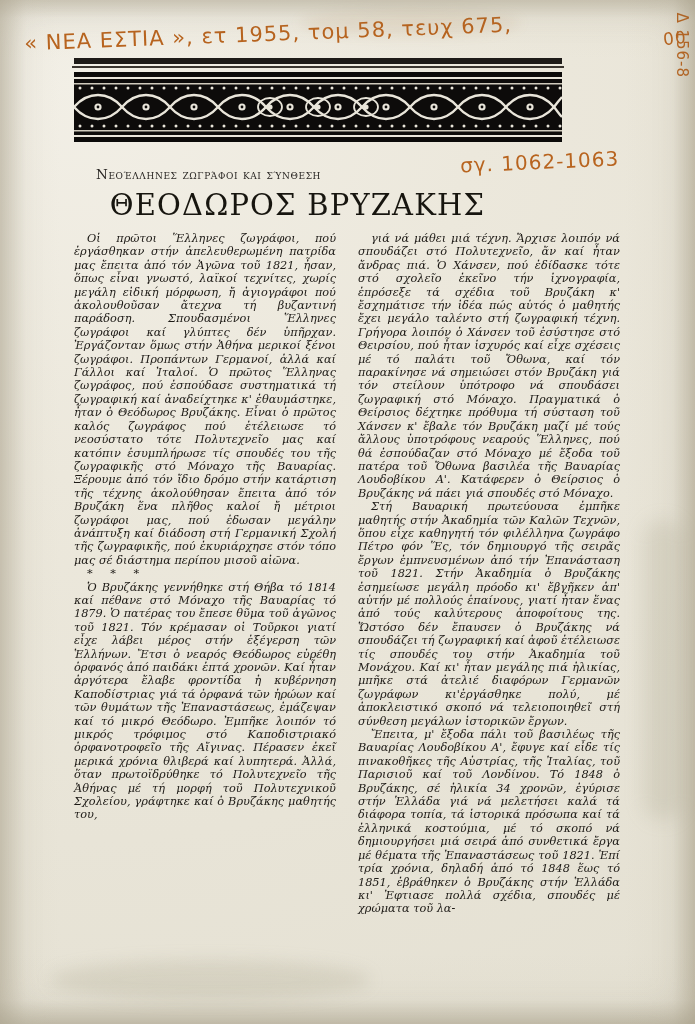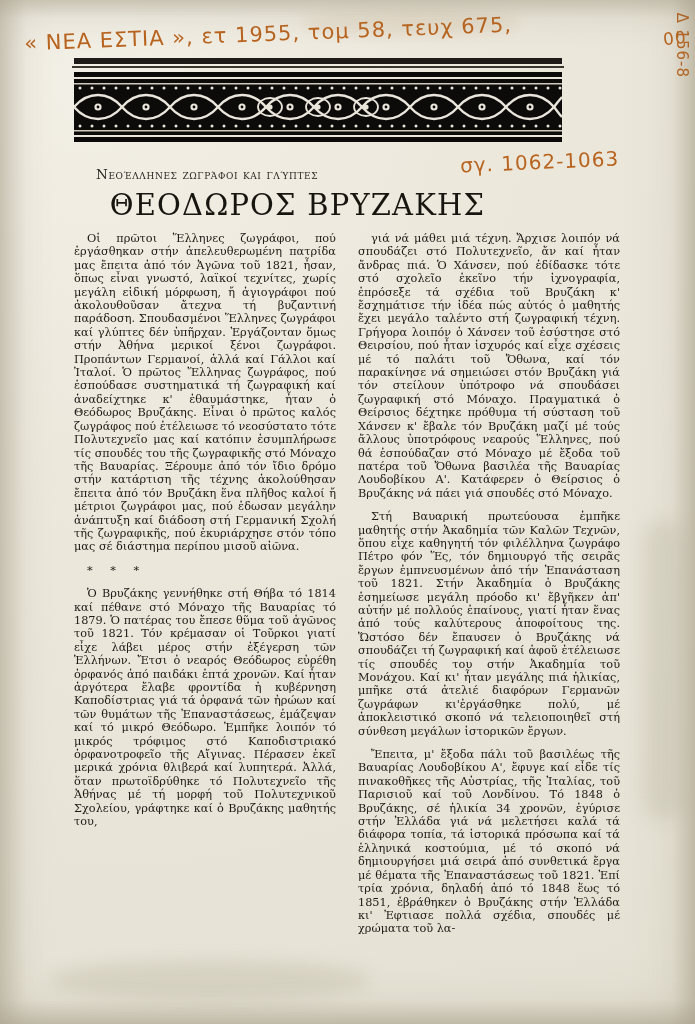--- a/index.html
+++ b/index.html
@@ -101,22 +101,23 @@
   .col { width:262px; }
   .col p {
     margin:0;
     text-align:justify;
     text-justify:inter-word;
     font-size:11.3px;
     line-height:13.4px;
     color:#1d1a16;
     text-indent:13px;
     hyphens:auto;
-  }
-  .col p + p { margin-top:10px; }
+    font-style:italic;
+  }
+  .col p + p { margin-top:0px; }
   .sep {
     text-align:center;
     font-size:11px;
     letter-spacing:7px;
     color:#26231e;
     margin:6px 0 5px 0;
     text-indent:0;
   }
   
   .smudge { position:absolute; border-radius:50%; pointer-events:none; }
@@ -286,21 +287,21 @@
         <ellipse cx="292" cy="32" rx="12" ry="9"></ellipse>
       </g>
       <g fill="#e9e5da">
         <circle cx="196" cy="32" r="2.6"></circle>
           <circle cx="244" cy="32" r="2.6"></circle>
           <circle cx="292" cy="32" r="2.6"></circle>
       </g>
     </svg>
   </div>
 
-  <div id="kicker">Νεοέλληνες ζωγράφοι και γλύπτες</div>
+  <div id="kicker">Νεοέλληνες ζωγράφοι και σύνθεση</div>
   <div id="title">ΘΕΟΔΩΡΟΣ ΒΡΥΖΑΚΗΣ</div>
 
   <div id="columns">
     <div class="col">
       <p>Οἱ πρῶτοι Ἕλληνες ζωγράφοι, πού ἐργάσθηκαν στήν ἀπελευθερωμένη πατρίδα μας ἔπειτα ἀπό τόν Ἀγῶνα τοῦ 1821, ἦσαν, ὅπως εἶναι γνωστό, λαϊκοί τεχνίτες, χωρίς μεγάλη εἰδική μόρφωση, ἤ ἁγιογράφοι πού ἀκολουθοῦσαν ἄτεχνα τή βυζαντινή παράδοση. Σπουδασμένοι Ἕλληνες ζωγράφοι καί γλύπτες δέν ὑπῆρχαν. Ἐργάζονταν ὅμως στήν Ἀθήνα μερικοί ξένοι ζωγράφοι. Προπάντων Γερμανοί, ἀλλά καί Γάλλοι καί Ἰταλοί. Ὁ πρῶτος Ἕλληνας ζωγράφος, πού ἐσπούδασε συστηματικά τή ζωγραφική καί ἀναδείχτηκε κ' ἐθαυμάστηκε, ἦταν ὁ Θεόδωρος Βρυζάκης. Εἶναι ὁ πρῶτος καλός ζωγράφος πού ἐτέλειωσε τό νεοσύστατο τότε Πολυτεχνεῖο μας καί κατόπιν ἐσυμπλήρωσε τίς σπουδές του τῆς ζωγραφικῆς στό Μόναχο τῆς Βαυαρίας. Ξέρουμε ἀπό τόν ἴδιο δρόμο στήν κατάρτιση τῆς τέχνης ἀκολούθησαν ἔπειτα ἀπό τόν Βρυζάκη ἕνα πλῆθος καλοί ἤ μέτριοι ζωγράφοι μας, πού ἐδωσαν μεγάλην ἀνάπτυξη καί διάδοση στή Γερμανική Σχολή τῆς ζωγραφικῆς, πού ἐκυριάρχησε στόν τόπο μας σέ διάστημα περίπου μισοῦ αἰῶνα.</p>
       <p class="sep">* * *</p>
       <p>Ὁ Βρυζάκης γεννήθηκε στή Θήβα τό 1814 καί πέθανε στό Μόναχο τῆς Βαυαρίας τό 1879. Ὁ πατέρας του ἔπεσε θῦμα τοῦ ἀγῶνος τοῦ 1821. Τόν κρέμασαν οἱ Τοῦρκοι γιατί εἶχε λάβει μέρος στήν ἐξέγερση τῶν Ἑλλήνων. Ἔτσι ὁ νεαρός Θεόδωρος εὑρέθη ὀρφανός ἀπό παιδάκι ἑπτά χρονῶν. Καί ἦταν ἀργότερα ἔλαβε φροντίδα ἡ κυβέρνηση Καποδίστριας γιά τά ὀρφανά τῶν ἡρώων καί τῶν θυμάτων τῆς Ἐπαναστάσεως, ἐμάζεψαν καί τό μικρό Θεόδωρο. Ἐμπῆκε λοιπόν τό μικρός τρόφιμος στό Καποδιστριακό ὀρφανοτροφεῖο τῆς Αἴγινας. Πέρασεν ἐκεῖ μερικά χρόνια θλιβερά καί λυπητερά. Ἀλλά, ὅταν πρωτοϊδρύθηκε τό Πολυτεχνεῖο τῆς Ἀθήνας μέ τή μορφή τοῦ Πολυτεχνικοῦ Σχολείου, γράφτηκε καί ὁ Βρυζάκης μαθητής του,</p>
     </div>
     <div class="col">
       <p>γιά νά μάθει μιά τέχνη. Ἄρχισε λοιπόν νά σπουδάζει στό Πολυτεχνεῖο, ἄν καί ἦταν ἄνδρας πιά. Ὁ Χάνσεν, πού ἐδίδασκε τότε στό σχολεῖο ἐκεῖνο τήν ἰχνογραφία, ἐπρόσεξε τά σχέδια τοῦ Βρυζάκη κ' ἔσχημάτισε τήν ἰδέα πώς αὐτός ὁ μαθητής ἔχει μεγάλο ταλέντο στή ζωγραφική τέχνη. Γρήγορα λοιπόν ὁ Χάνσεν τοῦ ἐσύστησε στό Θειρσίου, πού ἦταν ἰσχυρός καί εἶχε σχέσεις μέ τό παλάτι τοῦ Ὄθωνα, καί τόν παρακίνησε νά σημειώσει στόν Βρυζάκη γιά τόν στείλουν ὑπότροφο νά σπουδάσει ζωγραφική στό Μόναχο. Πραγματικά ὁ Θείρσιος δέχτηκε πρόθυμα τή σύσταση τοῦ Χάνσεν κ' ἔβαλε τόν Βρυζάκη μαζί μέ τούς ἄλλους ὑποτρόφους νεαρούς Ἕλληνες, πού θά ἐσπούδαζαν στό Μόναχο μέ ἔξοδα τοῦ πατέρα τοῦ Ὄθωνα βασιλέα τῆς Βαυαρίας Λουδοβίκου Α'. Κατάφερεν ὁ Θείρσιος ὁ Βρυζάκης νά πάει γιά σπουδές στό Μόναχο.</p>

